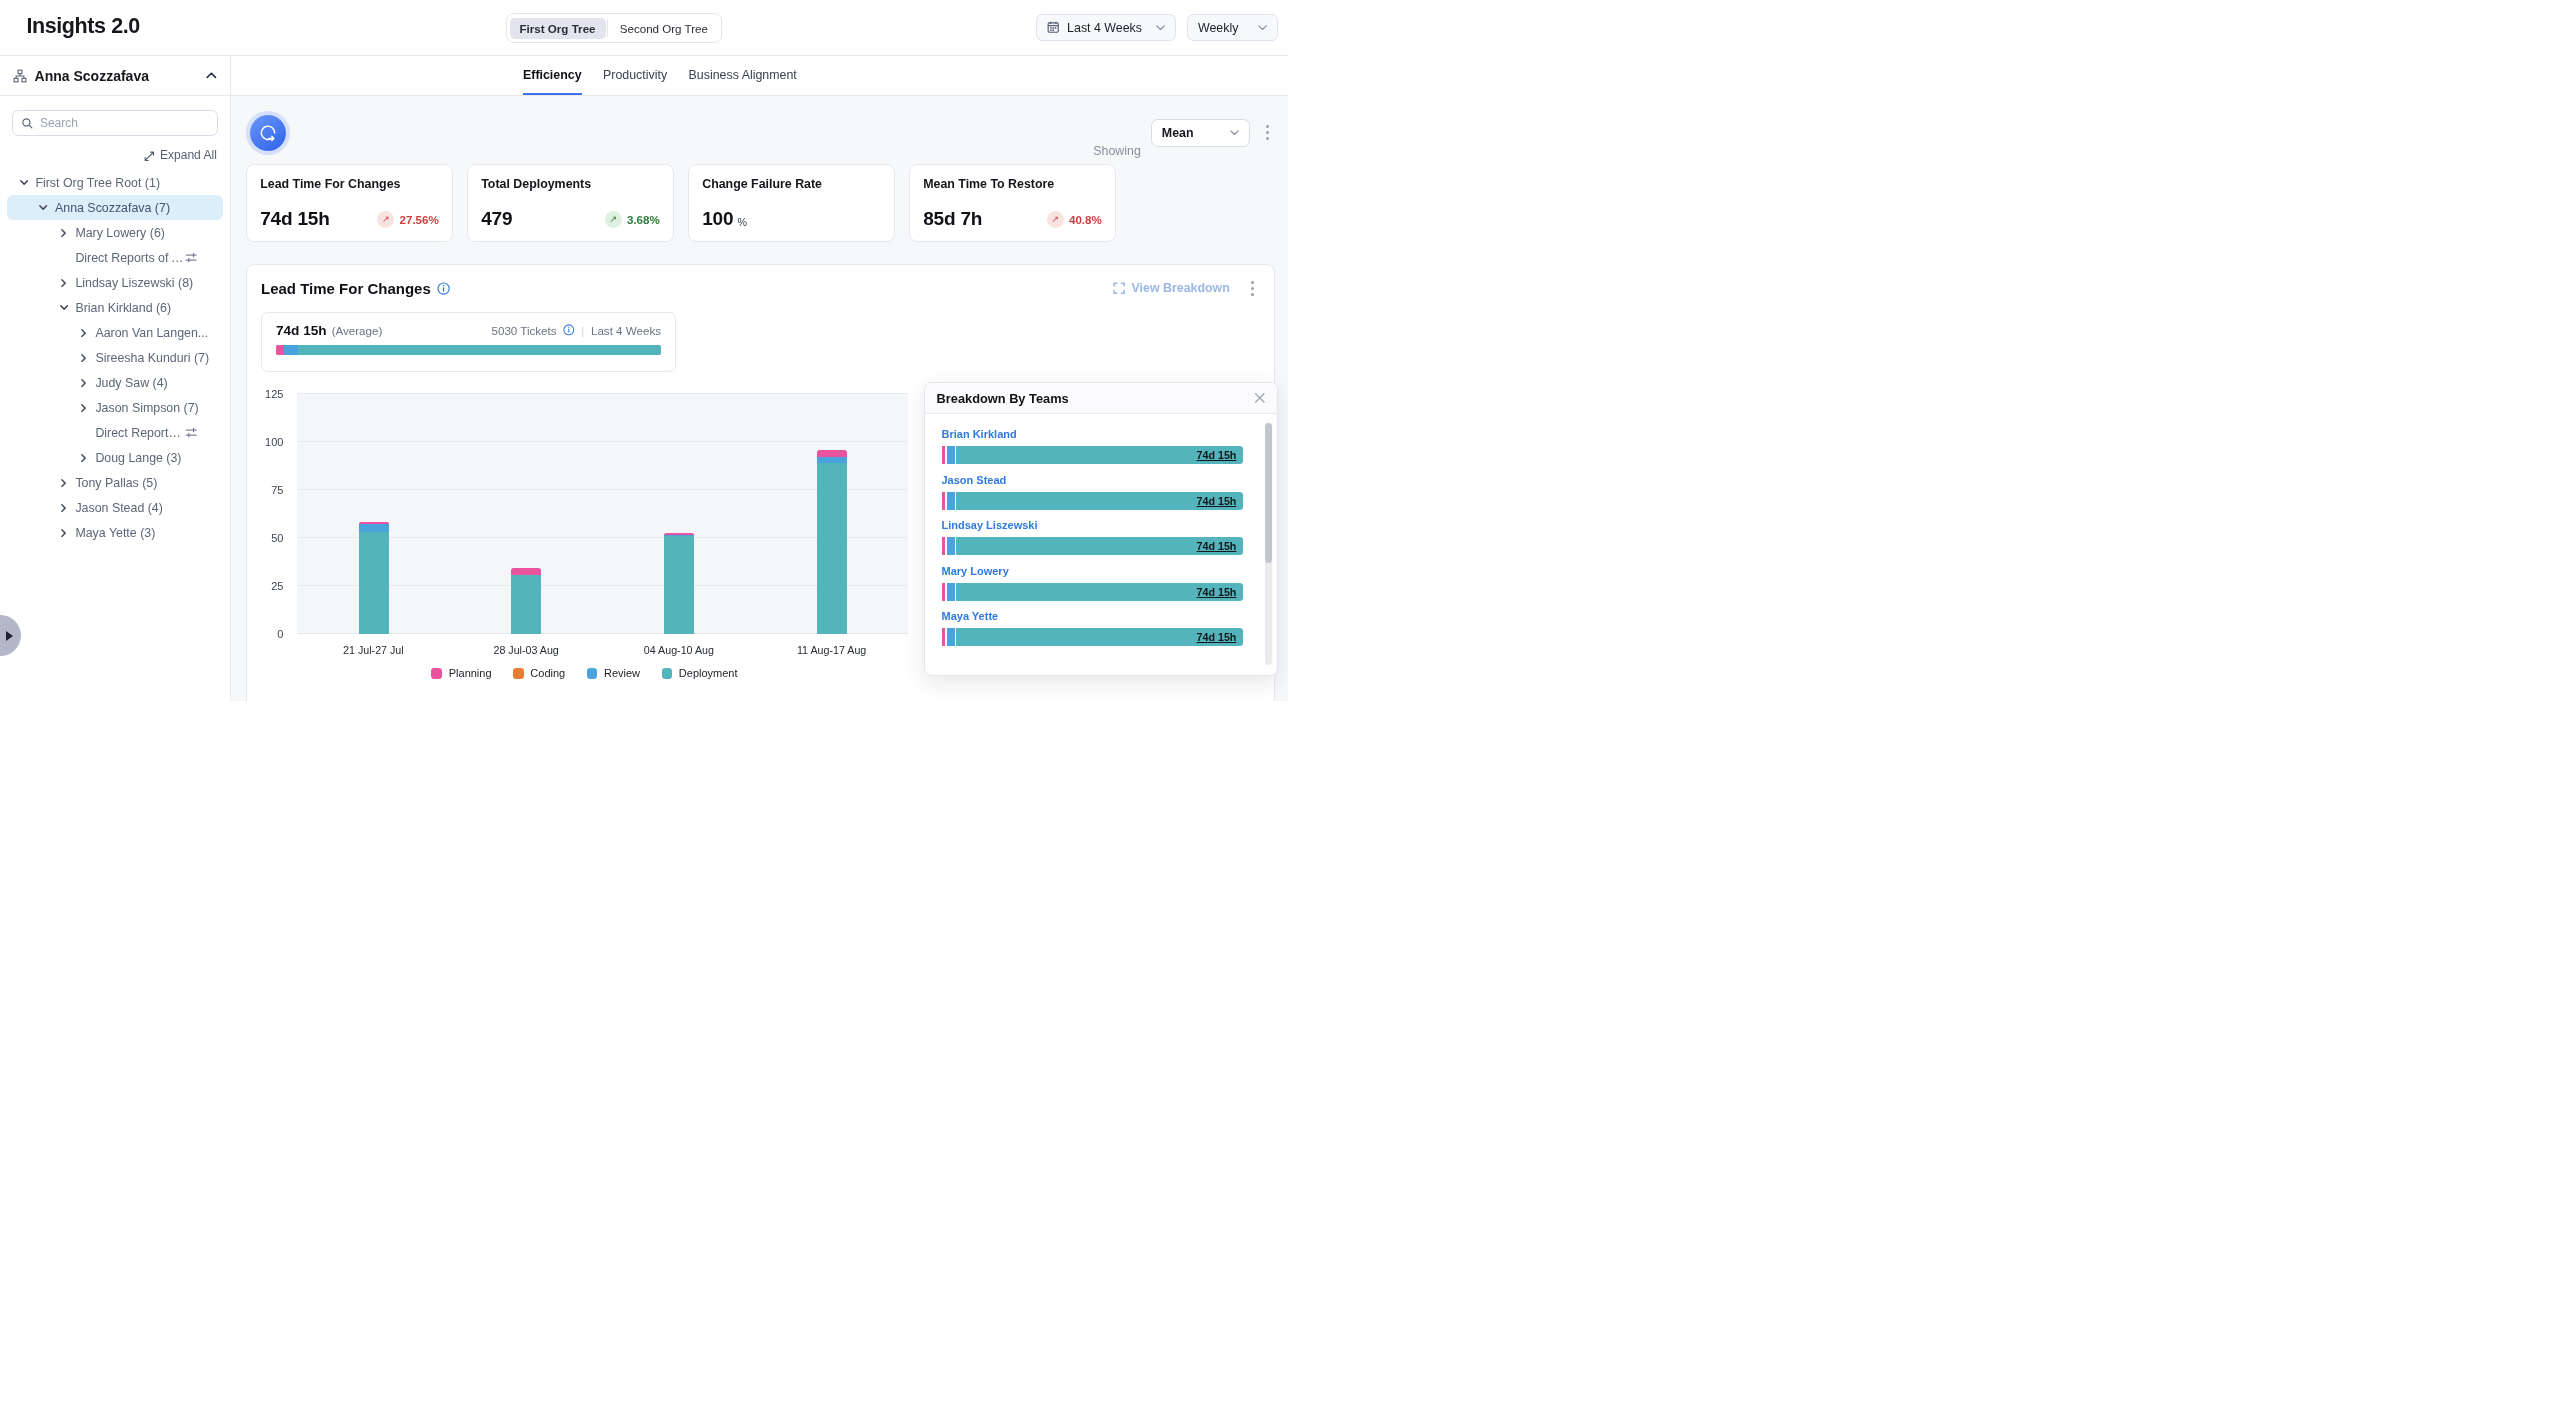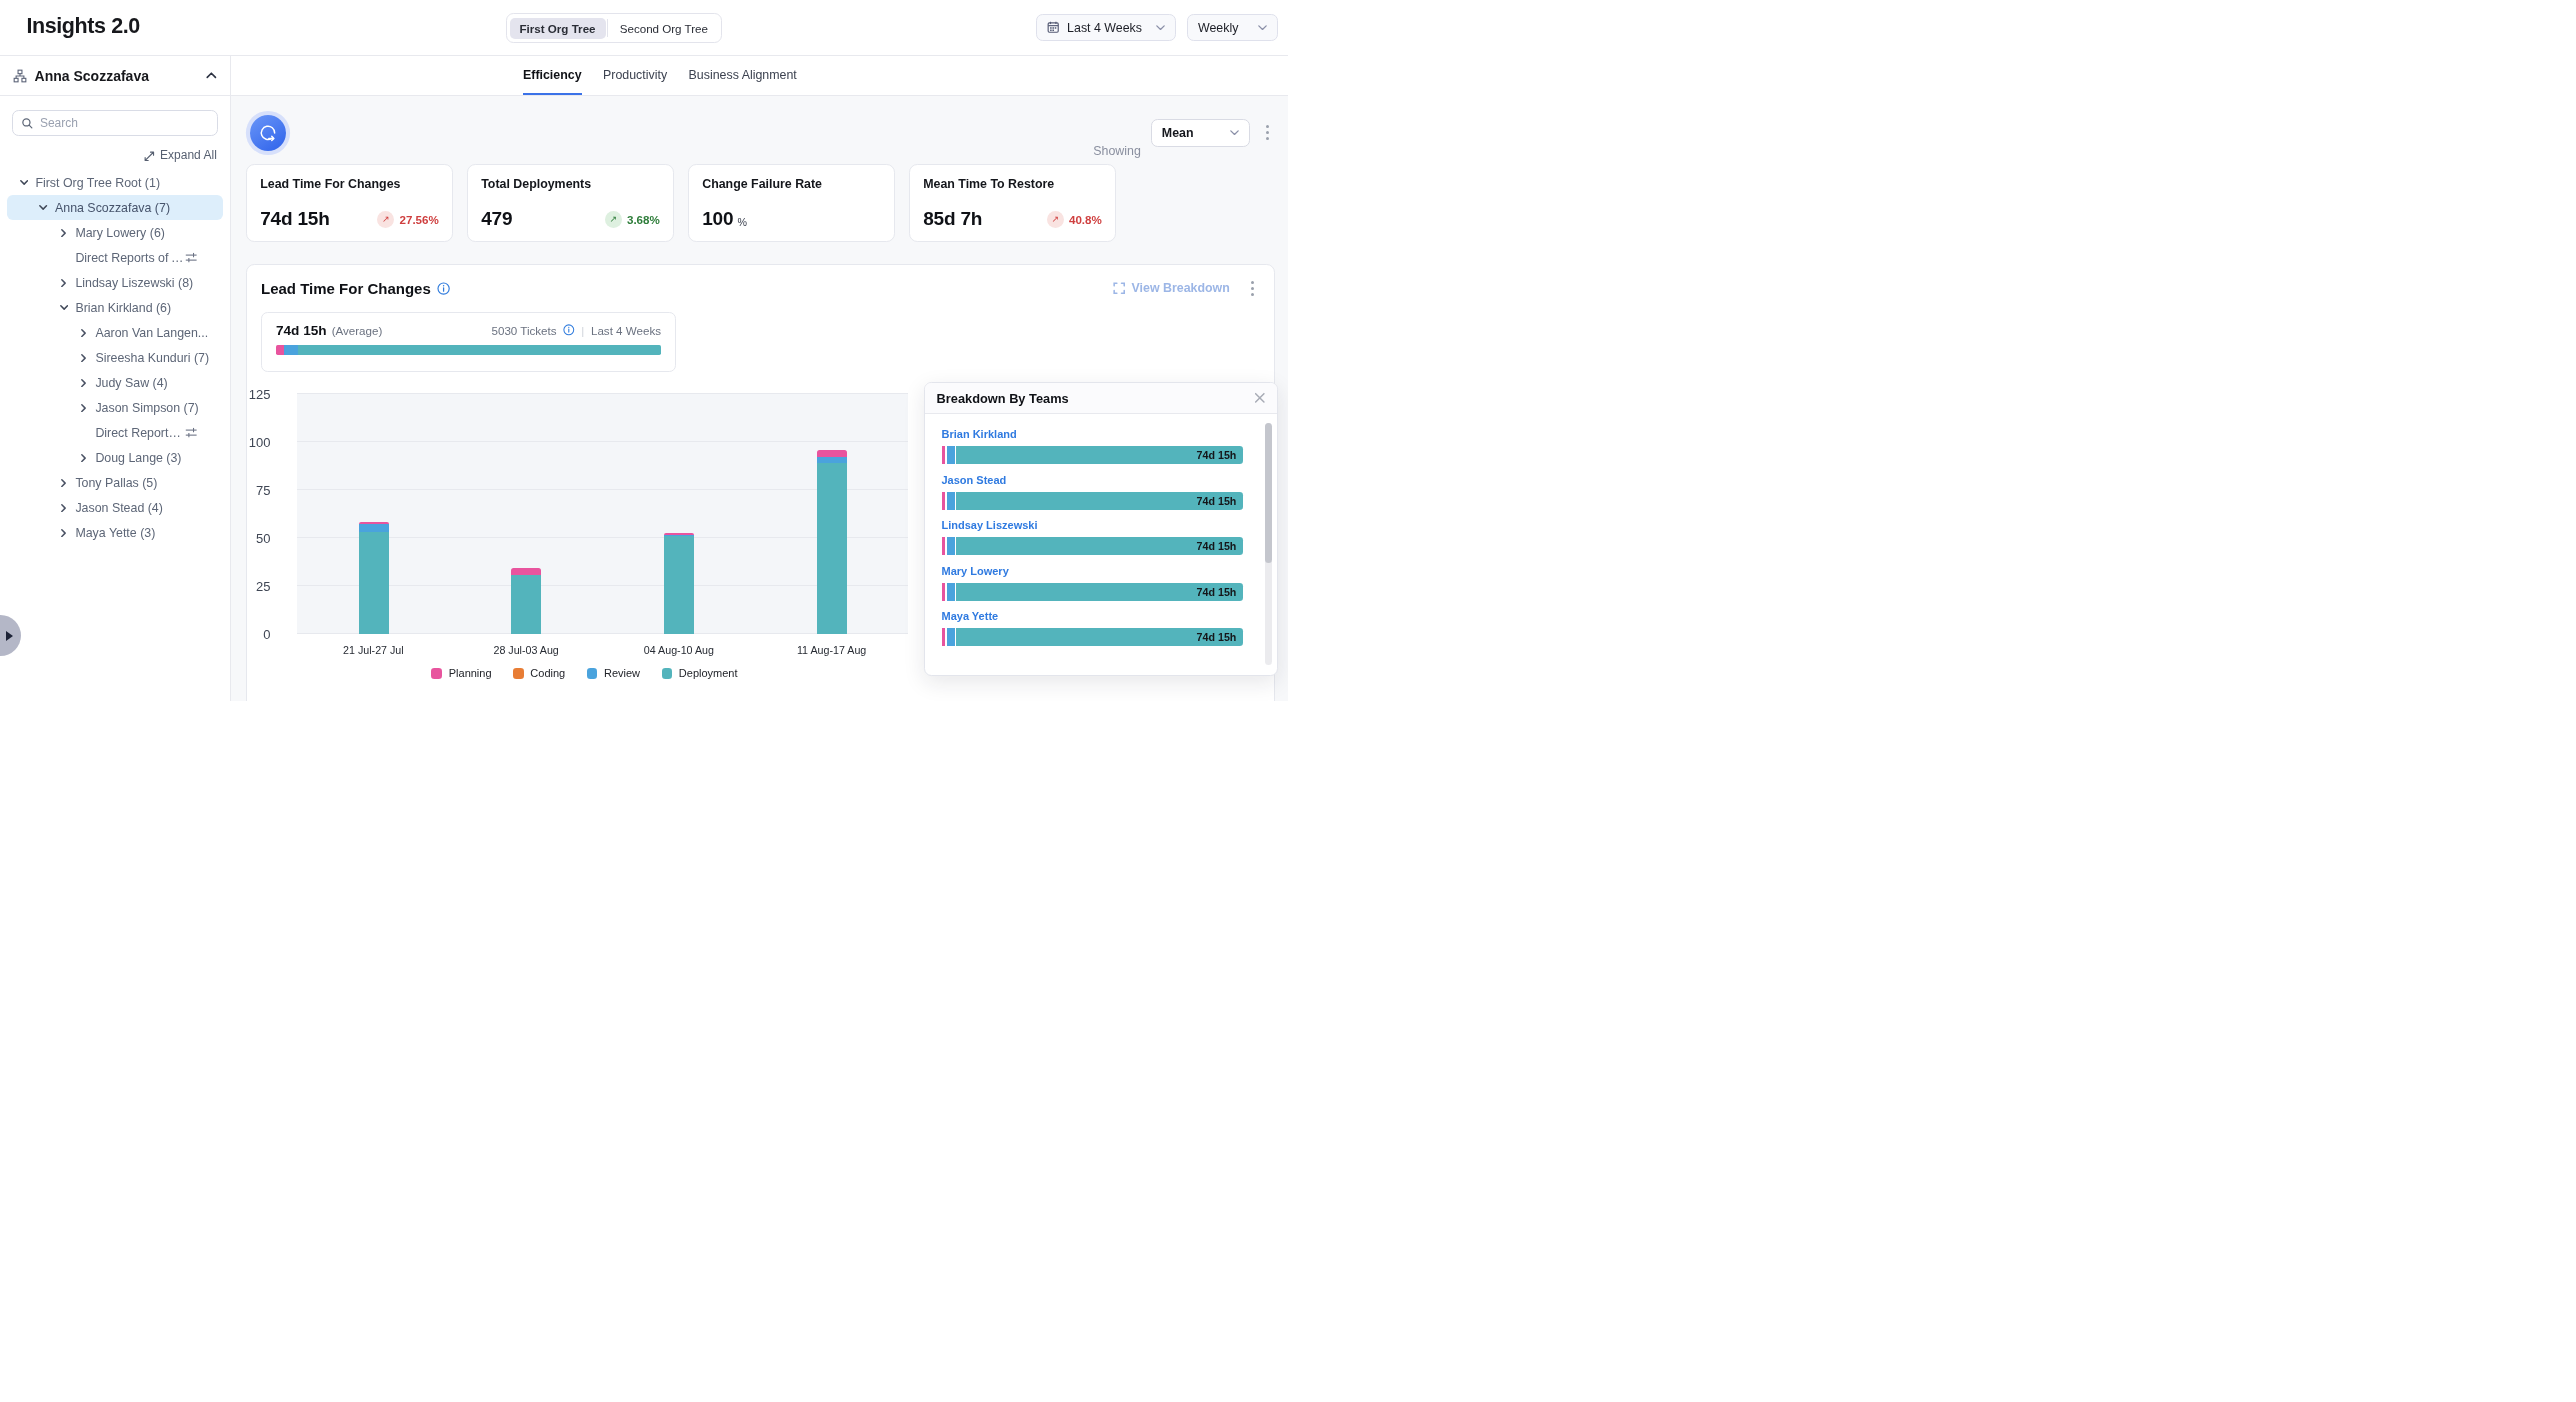--- a/index.html
+++ b/index.html
@@ -79,38 +79,38 @@
   .avg-card { margin-top:12.4px; width:415px; height:60px; border:0.8px solid #e6e8ee; border-radius:6.6px; padding:10px 14px 0 14px; }
   .avg-top { display:flex; align-items:baseline; }
   .avg-val { font-size:13.6px; font-weight:700; color:#0f1116; }
   .avg-lab { font-size:11.6px; color:#6b7280; margin-left:5px; }
   .avg-right { margin-left:auto; display:flex; align-items:center; gap:6.6px; font-size:11.6px; color:#6b7280; }
   .avg-right .vd { color:#d1d5db; }
   .avg-bar { margin-top:7.4px; height:10px; display:flex; border-radius:1.7px; overflow:hidden; }
 
   .chart { margin-top:22px; width:647px; display:flex; }
   .ycol { width:26.4px; position:relative; height:240px; flex:none; }
-  .ycol .yt { position:absolute; right:17px; transform:translateY(50%); font-size:13px; color:#3f4654; }
+  .ycol .yt { position:absolute; right:4px; transform:translateY(50%); font-size:11px; color:#3f4654; }
   .plot { flex:1; height:240px; margin-left:10px; position:relative; background:#f4f6f9; }
   .gl { position:absolute; left:0; right:0; height:0.8px; background:#e7e9ee; }
   .slots { position:absolute; inset:0; display:flex; }
   .slot { flex:1; display:flex; align-items:flex-end; justify-content:center; }
   .bar { width:30px; display:flex; flex-direction:column; justify-content:flex-end; height:100%; }
   .bar .seg:first-child { border-radius:2.5px 2.5px 0 0; }
   .xrow { display:flex; margin-left:36px; width:611px; margin-top:10px; }
   .xrow .xl { flex:1; text-align:center; font-size:10.7px; color:#272b33; }
   .legend { width:647px; margin-top:11.6px; display:flex; justify-content:center; gap:21.5px; }
   .li { display:flex; align-items:center; gap:6.6px; font-size:11px; color:#22242a; }
   .li .sw { width:10.7px; height:10.7px; border-radius:3.3px; }
 
   
   .bd-panel { position:absolute; left:924px; top:382px; width:354px; height:294px; background:#fff; border:0.8px solid #e3e5ec; border-radius:7.4px; box-shadow:0 6.6px 21.5px rgba(25,30,50,.10); z-index:7; overflow:hidden; }
   .bd-head { height:31px; background:#fbfbfd; border-bottom:0.8px solid #e8e9ee; display:flex; align-items:center; padding:0 11.6px; }
   .bd-title { font-size:12.8px; font-weight:700; color:#0f1116; flex:1; }
-  .bd-body { padding:5px 34px 0 16.5px; }
+  .bd-body { padding:5px 34px 0 16.5px;text-decoration:underline; }
   .team { margin-top:7.4px; }
   .team .nm { font-size:11px; font-weight:700; color:#2f7ae0; cursor:pointer; display:inline-block; }
   .tbar { margin-top:5px; height:18px; display:flex; gap:1.7px; }
   .tbar .tseg { height:100%; }
   .tbar .tseg.last { flex:1; border-radius:0 3.3px 3.3px 0; display:flex; align-items:center; justify-content:flex-end; padding-right:6.6px; font-size:10.7px; font-weight:700; color:#15161a; }
   .bd-scroll { position:absolute; right:5px; top:40px; bottom:10px; width:7.4px; background:#ebebee; border-radius:4.1px; }
   .bd-thumb { position:absolute; top:0; left:0; width:7.4px; height:58%; background:#c4c6cd; border-radius:4.1px; cursor:pointer; }
 
   svg { display:block; }
 </style>

